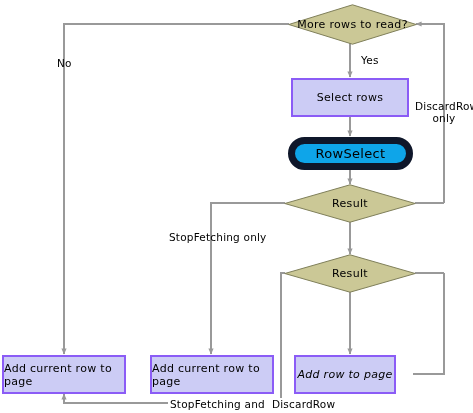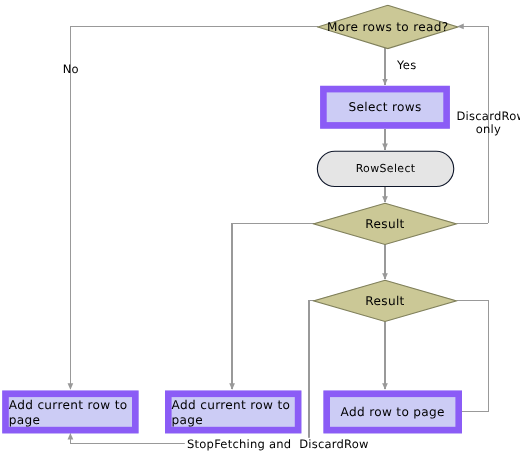--- a/index.html
+++ b/index.html
@@ -9,30 +9,30 @@
     font-family:"DejaVu Sans", sans-serif;
     overflow:hidden;
   }
   #canvas{position:relative;width:473px;height:413px;}
   svg.wires{position:absolute;left:0;top:0;width:473px;height:413px;pointer-events:none;}
 
   .node{position:absolute;box-sizing:border-box;display:flex;align-items:center;justify-content:center;}
 
   .proc{
     background:#ccccf5;
-    border:6px solid #8b5cf6;
+    border:2px solid #8b5cf6;
     font-size:11px;
     color:#000;
     letter-spacing:.3px;
   }
   .rounded{
-    background:#e5e5e5;
-    border:1px solid #0f172a;
+    background:#0ea5e9;
+    border:7px solid #0f172a;
     border-radius:20px;
-    font-size:10px;
+    font-size:13px;
     color:#000;
     letter-spacing:.3px;
   }
   .diamond-wrap{position:absolute;}
   .diamond-wrap svg{display:block;position:absolute;left:0;top:0;}
   .diamond-label{
     position:absolute;left:0;top:0;width:100%;height:100%;
     display:flex;align-items:center;justify-content:center;
     font-size:11px;color:#000;letter-spacing:.3px;
   }
@@ -116,28 +116,29 @@
   </div>
 
   <div class="node proc" style="left:2px;top:355px;width:124px;height:39px;">
     <span>Add current row to page</span>
   </div>
 
   <div class="node proc" style="left:150px;top:355px;width:124px;height:39px;">
     <span>Add current row to page</span>
   </div>
 
-  <div class="node proc" style="left:294px;top:355px;width:126px;height:39px;">
+  <div class="node proc" style="left:294px;top:355px;width:102px;height:39px;font-style:italic;">
     <span>Add row to page</span>
   </div>
 
   <div class="edge-label" style="left:57px;top:57px;">No</div>
 
   <div class="edge-label" style="left:337px;top:54px;margin-left:24px;">Yes</div>
 
   <div class="edge-label ctr" style="left:415px;top:100px;width:58px;">DiscardRow
 only</div>
 
+  <div class="edge-label" style="left:169px;top:231px;">StopFetching only</div>
 
 
   <div class="edge-label" style="left:168px;top:398px;background:#ffffff;padding:0 2px;">StopFetching and  DiscardRow</div>
 
 </div>
 
 </body></html>

